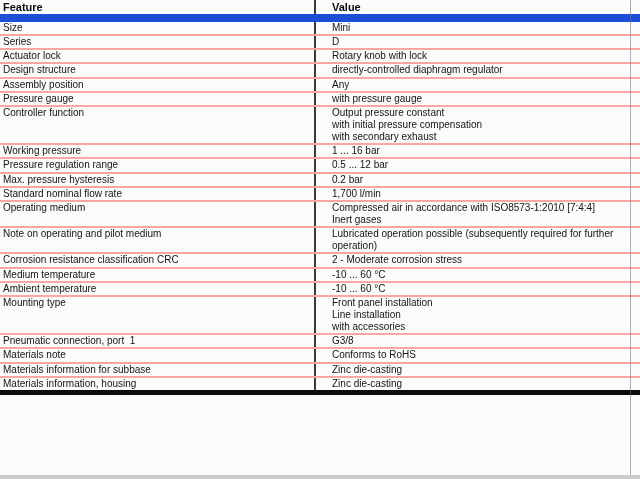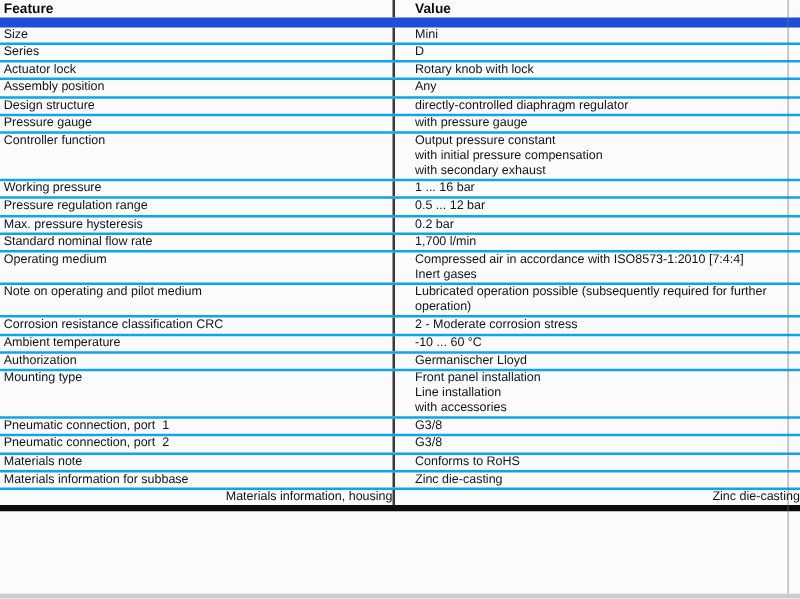--- a/index.html
+++ b/index.html
@@ -33,22 +33,22 @@
   thead th {
     font-size: 11px;
     font-weight: bold;
     height: 14px;
     line-height: 14px;
     border-bottom: 8px solid #1d4ed8;
     color: #0d0d0d;
   }
   th.f, td.f { padding-left: 3px; }
   th.v, td.v { border-left: 2px solid #3a3a3a; padding-left: 16px; }
-  tbody td { border-bottom: 2px solid #0ea5e9; }
-  tbody tr:last-child td { border-bottom: 5px solid #0b0b0b; text-align: right; }
+  tbody td { border-bottom: 2px solid #fca5a5; }
+  tbody tr:last-child td { border-bottom: 5px solid #0b0b0b; }
   .line {
     line-height: 12.15px;
     height: 12.15px;
     white-space: pre;
     overflow: visible;
   }
   .right-hairline {
     position: absolute;
     left: 630px;
     top: 0;
@@ -103,33 +103,33 @@
     <td class="f">
             <div class="line">Actuator lock</div>
           </td>
     <td class="v">
             <div class="line">Rotary knob with lock</div>
           </td>
   </tr>
 
   <tr>
     <td class="f">
+            <div class="line">Design structure</div>
+          </td>
+    <td class="v">
+            <div class="line">directly-controlled diaphragm regulator</div>
+          </td>
+  </tr>
+
+  <tr>
+    <td class="f">
             <div class="line">Assembly position</div>
           </td>
     <td class="v">
             <div class="line">Any</div>
-          </td>
-  </tr>
-
-  <tr>
-    <td class="f">
-            <div class="line">Design structure</div>
-          </td>
-    <td class="v">
-            <div class="line">directly-controlled diaphragm regulator</div>
           </td>
   </tr>
 
   <tr>
     <td class="f">
             <div class="line">Pressure gauge</div>
           </td>
     <td class="v">
             <div class="line">with pressure gauge</div>
           </td>
@@ -205,38 +205,38 @@
   <tr>
     <td class="f">
             <div class="line">Corrosion resistance classification CRC</div>
           </td>
     <td class="v">
             <div class="line">2 - Moderate corrosion stress</div>
           </td>
   </tr>
 
 
+  <tr>
+    <td class="f">
+            <div class="line">Medium temperature</div>
+          </td>
+    <td class="v">
+            <div class="line">-10 ... 60 °C</div>
+          </td>
+  </tr>
 
   <tr>
     <td class="f">
             <div class="line">Ambient temperature</div>
           </td>
     <td class="v">
             <div class="line">-10 ... 60 °C</div>
           </td>
   </tr>
 
-  <tr>
-    <td class="f">
-            <div class="line">Authorization</div>
-          </td>
-    <td class="v">
-            <div class="line">Germanischer Lloyd</div>
-          </td>
-  </tr>
 
 
   <tr>
     <td class="f">
             <div class="line">Mounting type</div>
           </td>
     <td class="v">
             <div class="line">Front panel installation</div>
             <div class="line">Line installation</div>
             <div class="line">with accessories</div>
@@ -245,28 +245,20 @@
 
   <tr>
     <td class="f">
             <div class="line">Pneumatic connection, port  1</div>
           </td>
     <td class="v">
             <div class="line">G3/8</div>
           </td>
   </tr>
 
-  <tr>
-    <td class="f">
-            <div class="line">Pneumatic connection, port  2</div>
-          </td>
-    <td class="v">
-            <div class="line">G3/8</div>
-          </td>
-  </tr>
 
   <tr>
     <td class="f">
             <div class="line">Materials note</div>
           </td>
     <td class="v">
             <div class="line">Conforms to RoHS</div>
           </td>
   </tr>
 

